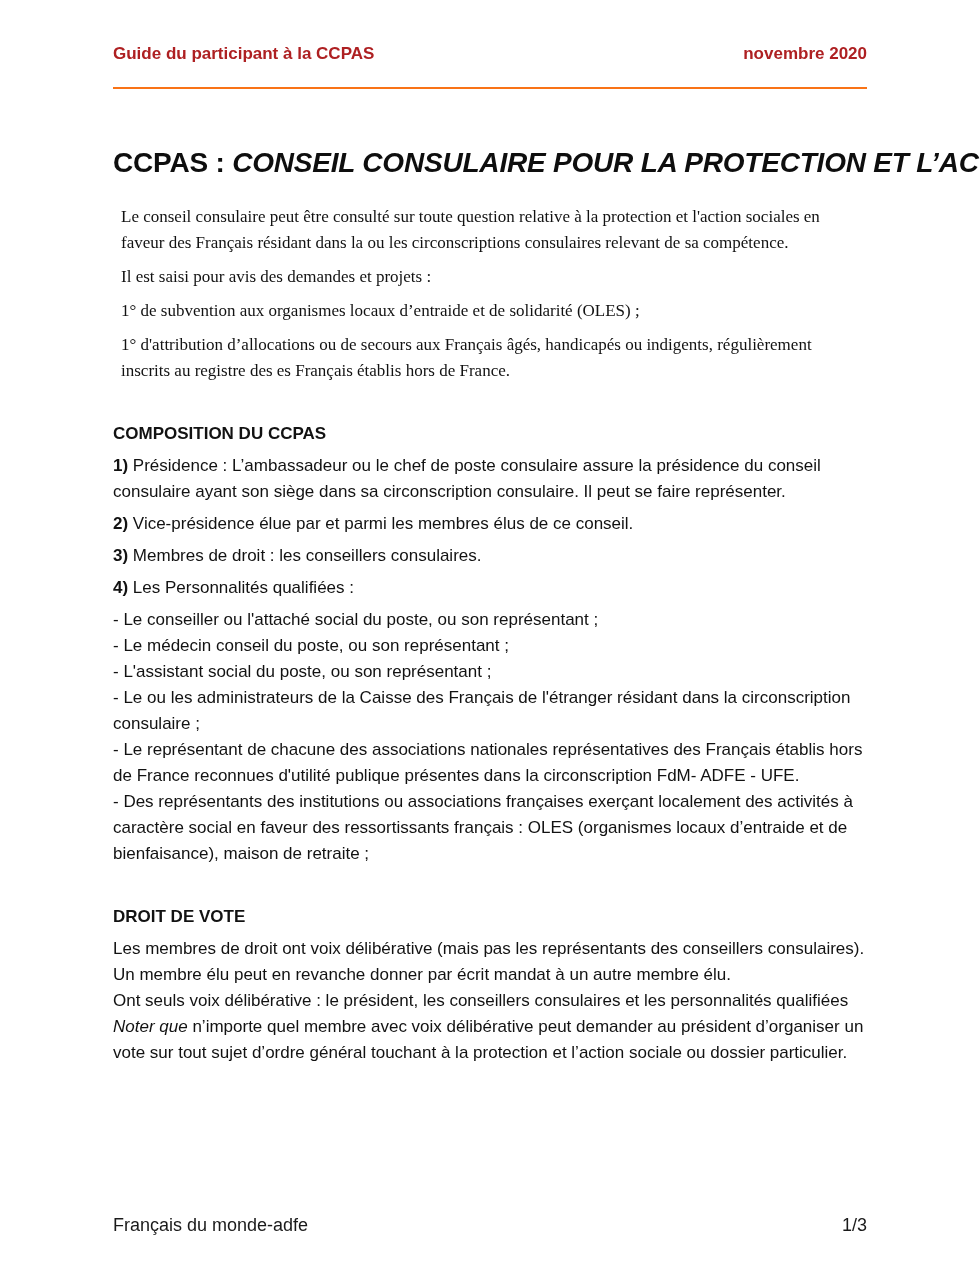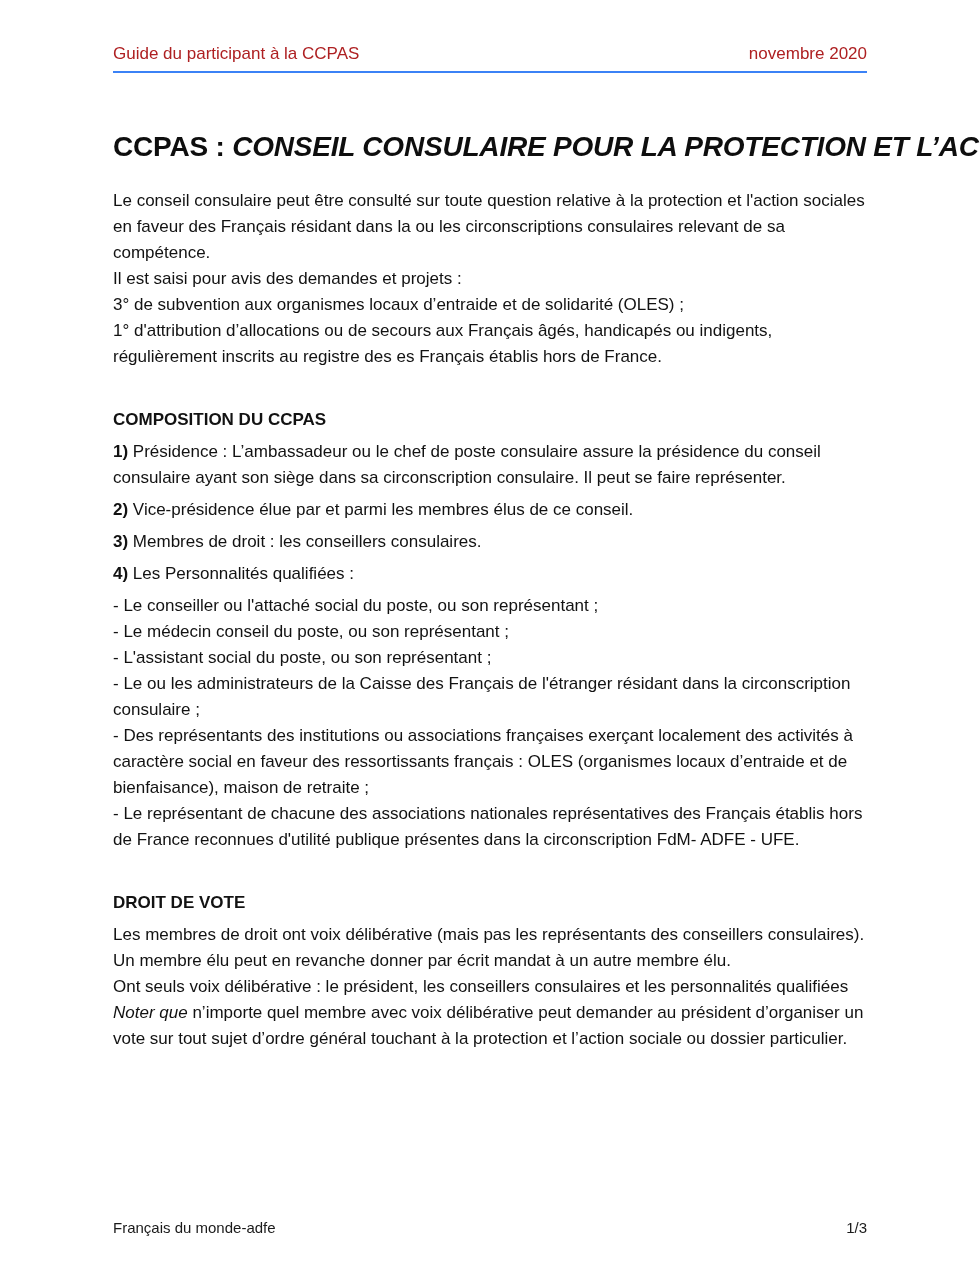--- a/index.html
+++ b/index.html
@@ -13,97 +13,97 @@
     position: absolute;
     inset: 0;
     padding: 44px 113px 0 113px;
   }
   
   .doc-header {
     display: flex;
     justify-content: space-between;
     align-items: baseline;
     font-size: 17px;
-    font-weight: normal;
+    font-weight: bold;
     color: #AE2022;
-    border-bottom: 2px solid #3b82f6;
-    padding-bottom: 7px;
+    border-bottom: 2px solid #f97316;
+    padding-bottom: 23px;
   }
   
   .doc-title {
     margin-top: 58px;
     font-size: 28px;
     font-weight: bold;
     color: #0e0e0e;
     letter-spacing: -0.2px;
     white-space: nowrap;
   }
   .doc-title .title-main { font-style: italic; }
   
   .body-text { font-size: 17px; line-height: 26px; }
   .intro { margin-top: 25px; }
-  .intro p { margin: 0; }
+  .intro p { margin: 8px; font-family: Liberation Serif, serif; }
   .section-heading {
     margin-top: 40px;
     font-size: 17px;
     font-weight: bold;
     margin-bottom: 9px;
   }
   .numbered-item { margin: 0 0 6px 0; }
   .numbered-item .num { font-weight: bold; }
   .bullets p { margin: 0; }
   .vote-body p { margin: 0; }
   .note-lead { font-style: italic; margin-top: 12px; }
   
   .doc-footer {
     position: absolute;
     left: 113px;
     right: 113px;
     bottom: 32px;
     display: flex;
     justify-content: space-between;
-    font-size: 15px;
+    font-size: 18px;
     color: #1a1a1a;
   }
 </style>
 </head>
 <body>
 
 <div class="page">
 
   <div class="doc-header">
     <span>Guide du participant à la CCPAS</span>
     <span>novembre 2020</span>
   </div>
 
   <div class="doc-title">
     <span class="title-prefix">CCPAS : </span><span class="title-main">CONSEIL CONSULAIRE POUR LA PROTECTION ET L’ACTION SOCIALE</span>
   </div>
 
   <div class="intro body-text">
     <p>Le conseil consulaire peut être consulté sur toute question relative à la protection et l'action sociales en faveur des Français résidant dans la ou les circonscriptions consulaires relevant de sa compétence.</p>
     <p>Il est saisi pour avis des demandes et projets :</p>
-    <p>3° de subvention aux organismes locaux d’entraide et de solidarité (OLES) ;</p>
+    <p>1° de subvention aux organismes locaux d’entraide et de solidarité (OLES) ;</p>
     <p>1° d'attribution d’allocations ou de secours aux Français âgés, handicapés ou indigents, régulièrement inscrits au registre des es Français établis hors de France.</p>
   </div>
 
   <div>
     <div class="section-heading">COMPOSITION DU CCPAS</div>
     <div class="body-text">
       <p class="numbered-item"><span class="num">1)</span><span> Présidence :  L’ambassadeur ou le chef de poste consulaire assure la présidence du conseil consulaire ayant son siège dans sa circonscription consulaire. Il peut se faire représenter.</span></p>
       <p class="numbered-item"><span class="num">2)</span><span> Vice-présidence élue par et parmi les membres élus de ce conseil.</span></p>
       <p class="numbered-item"><span class="num">3)</span><span> Membres de droit : les conseillers consulaires.</span></p>
       <p class="numbered-item"><span class="num">4)</span><span> Les Personnalités qualifiées :</span></p>
       <div class="bullets">
         <p>- Le conseiller ou l'attaché social du poste, ou son représentant ;</p>
         <p>- Le médecin conseil du poste, ou son représentant ;</p>
         <p>- L'assistant social du poste, ou son représentant ;</p>
         <p>- Le ou les administrateurs de la Caisse des Français de l'étranger résidant dans la circonscription consulaire ;</p>
+        <p>- Le représentant de chacune des associations nationales représentatives des Français établis hors de France reconnues d'utilité publique présentes dans la circonscription FdM- ADFE - UFE.</p>
         <p>- Des représentants des institutions ou associations françaises exerçant localement des activités à caractère social en faveur des ressortissants français : OLES (organismes locaux d’entraide et de bienfaisance), maison de retraite ;</p>
-        <p>- Le représentant de chacune des associations nationales représentatives des Français établis hors de France reconnues d'utilité publique présentes dans la circonscription FdM- ADFE - UFE.</p>
       </div>
     </div>
   </div>
 
   <div>
     <div class="section-heading">DROIT DE VOTE</div>
     <div class="body-text vote-body">
       <p>Les membres de droit ont voix délibérative (mais pas les représentants des conseillers consulaires). Un membre élu peut en revanche donner par écrit mandat à un autre membre élu.</p>
       <p>Ont seuls voix délibérative : le président, les conseillers consulaires et les personnalités qualifiées</p>
       <p><span class="note-lead">Noter que</span><span> n’importe quel membre avec voix délibérative peut demander au président d’organiser un vote sur tout sujet d’ordre général touchant à la protection et l’action sociale ou dossier particulier.</span></p>

